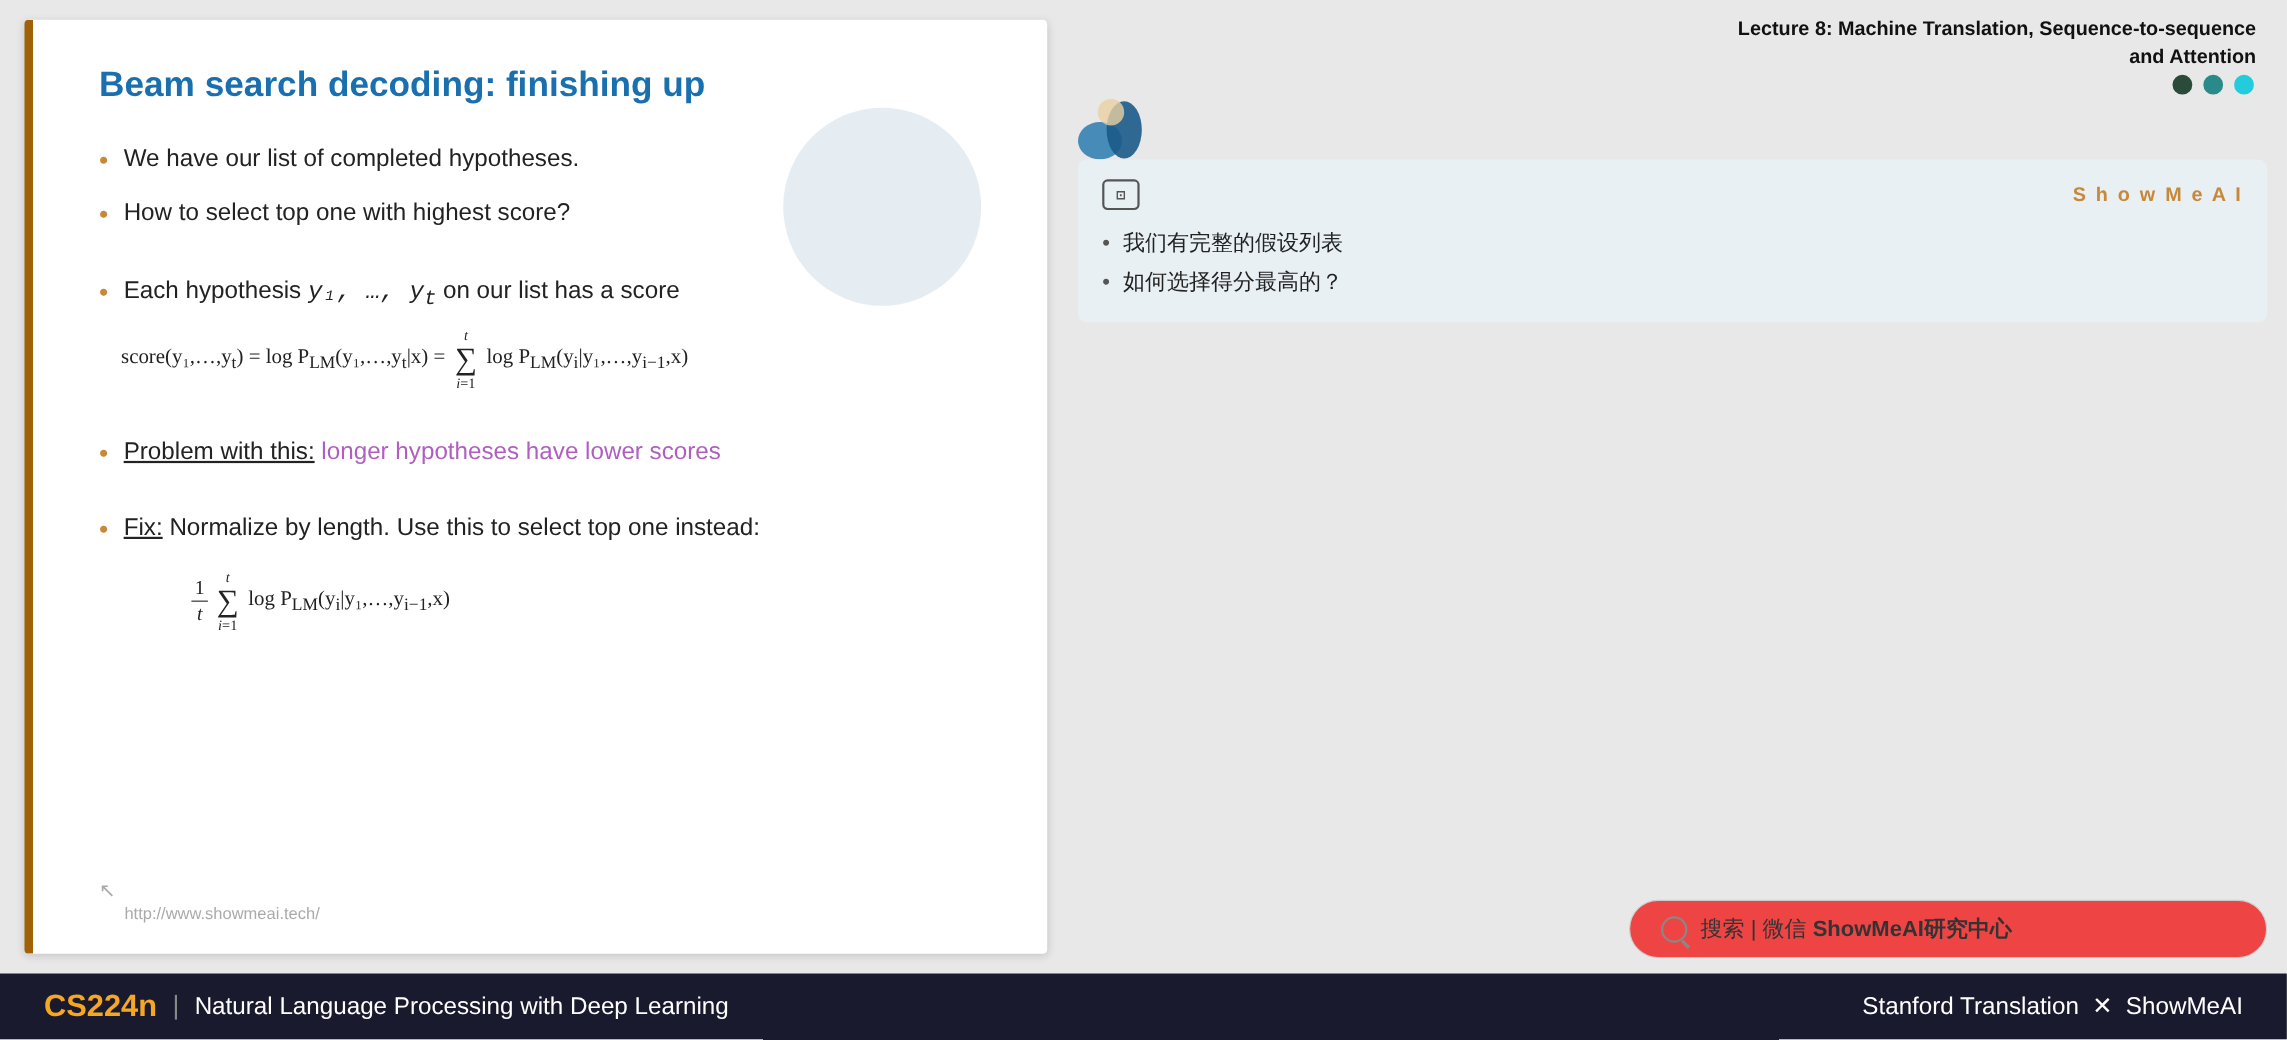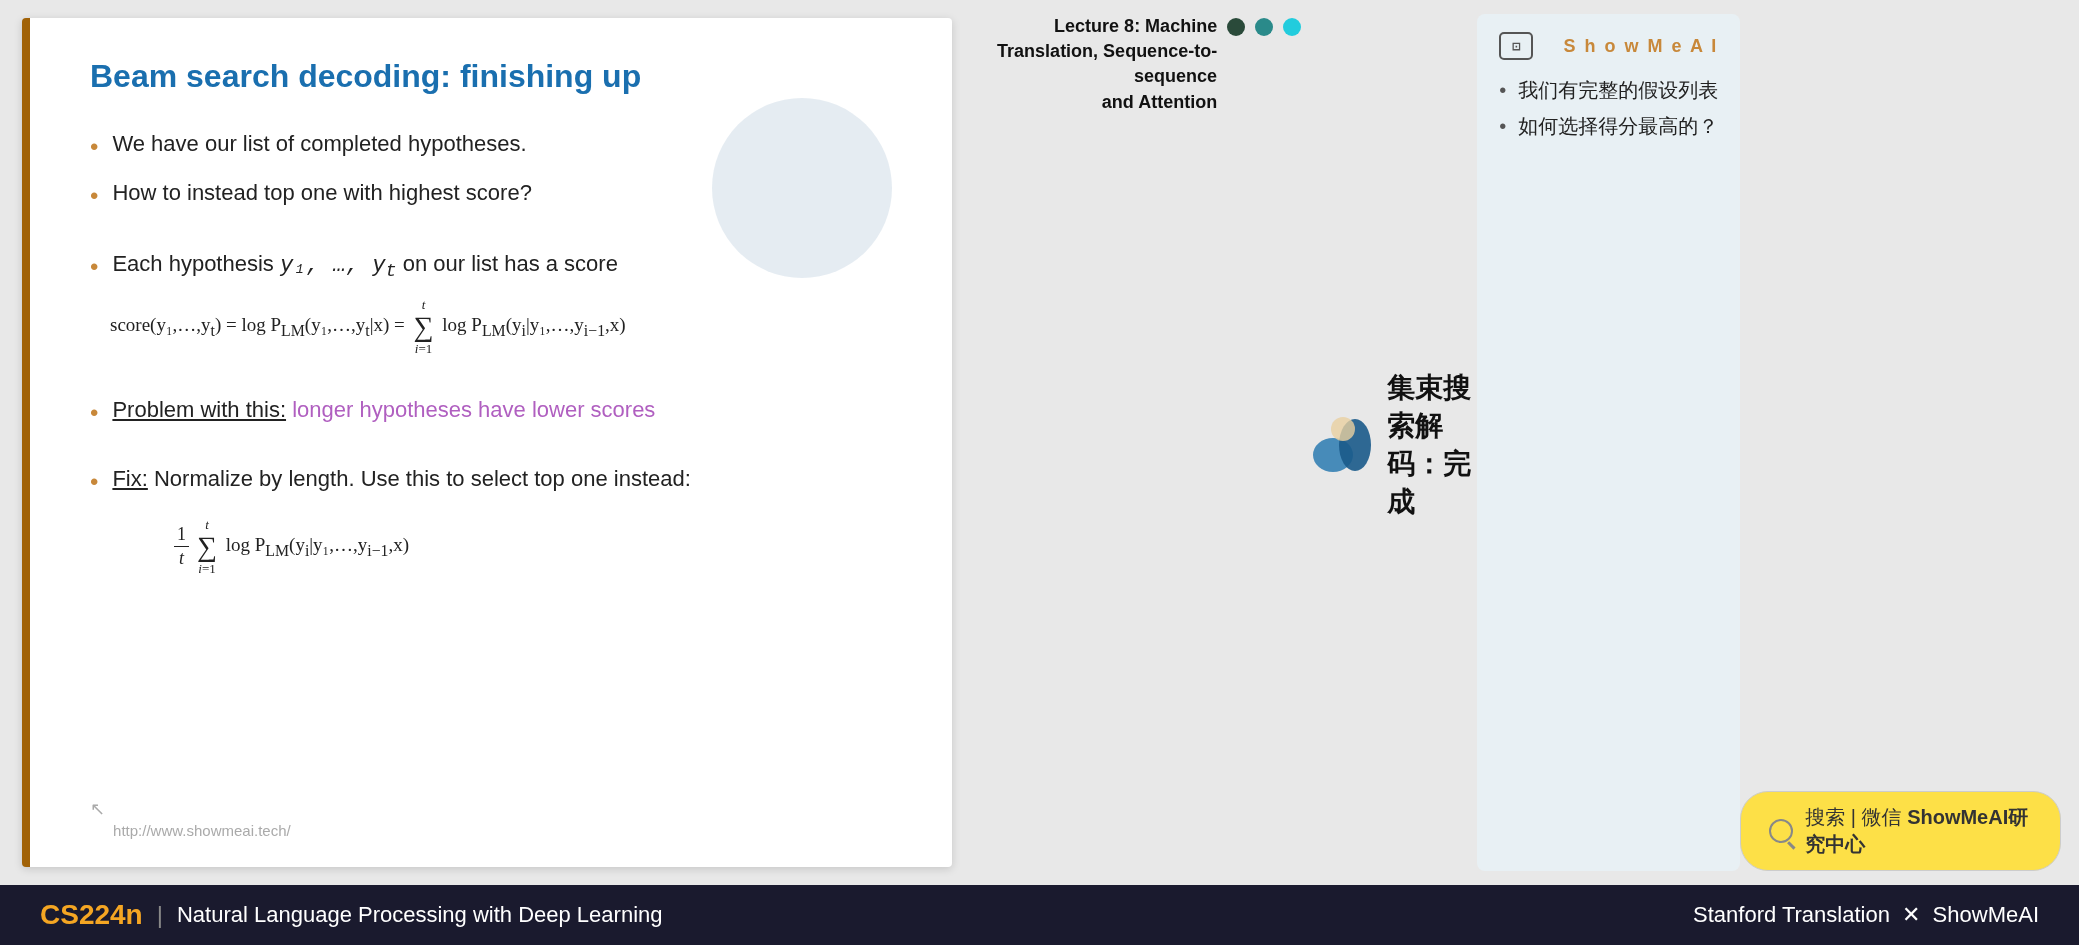--- a/index.html
+++ b/index.html
@@ -150,21 +150,21 @@
 
     .cursor-icon {
       font-size: 18px;
       color: #aaa;
     }
 
     
     .right-panel {
       flex: 1;
       display: flex;
-      flex-direction: row;
+      flex-direction: column;
       padding: 14px 18px 14px 10px;
     }
 
     .lecture-header {
       text-align: right;
       font-size: 18px;
       font-weight: bold;
       color: #111;
       line-height: 1.4;
       padding-right: 10px;
@@ -255,21 +255,21 @@
 
     .trans-dot {
       color: #555;
       margin-right: 12px;
       font-size: 20px;
     }
 
     
     .search-box {
       margin-top: auto;
-      background: #fde047;
+      background: #ef4444;
       border: 1.5px solid #ccc;
       border-radius: 28px;
       padding: 12px 28px;
       display: flex;
       align-items: center;
       gap: 12px;
       font-size: 20px;
       color: #333;
       align-self: flex-end;
       width: 580px;
@@ -354,21 +354,21 @@
 
       <h1 class="slide-title">Beam search decoding: finishing up</h1>
 
       <ul class="bullet-list">
         <li>
           <span class="bullet-dot">•</span>
           <span>We have our list of completed hypotheses.</span>
         </li>
         <li>
           <span class="bullet-dot">•</span>
-          <span>How to instead top one with highest score?</span>
+          <span>How to select top one with highest score?</span>
         </li>
       </ul>
 
       <div style="height: 22px;"></div>
 
       <ul class="bullet-list">
         <li>
           <span class="bullet-dot">•</span>
           <span>
             Each hypothesis <span class="math-inline">y₁, …, y<sub>t</sub></span> on our list has a score
@@ -440,21 +440,20 @@
         <div class="dot dot-cyan"></div>
       </div>
 
       <div class="chinese-title-row">
 
         <svg class="wave-icon" viewBox="0 0 60 55" xmlns="http://www.w3.org/2000/svg">
           <ellipse cx="20" cy="38" rx="20" ry="17" fill="#2a7ab0" opacity="0.85"></ellipse>
           <ellipse cx="42" cy="28" rx="16" ry="26" fill="#1a5a8a" opacity="0.9"></ellipse>
           <ellipse cx="30" cy="12" rx="12" ry="12" fill="#e8d0a0" opacity="0.8"></ellipse>
         </svg>
-        <span class="chinese-title">集束搜索解码：完成</span>
       </div>
 
       <div class="translation-box">
         <div class="translation-header">
           <div class="ai-icon-box">
             <span style="font-size:11px; font-weight:bold;">⊡</span>
           </div>
           <span class="showmeai-brand">S h o w M e A I</span>
         </div>
         <ul class="translation-bullets">

